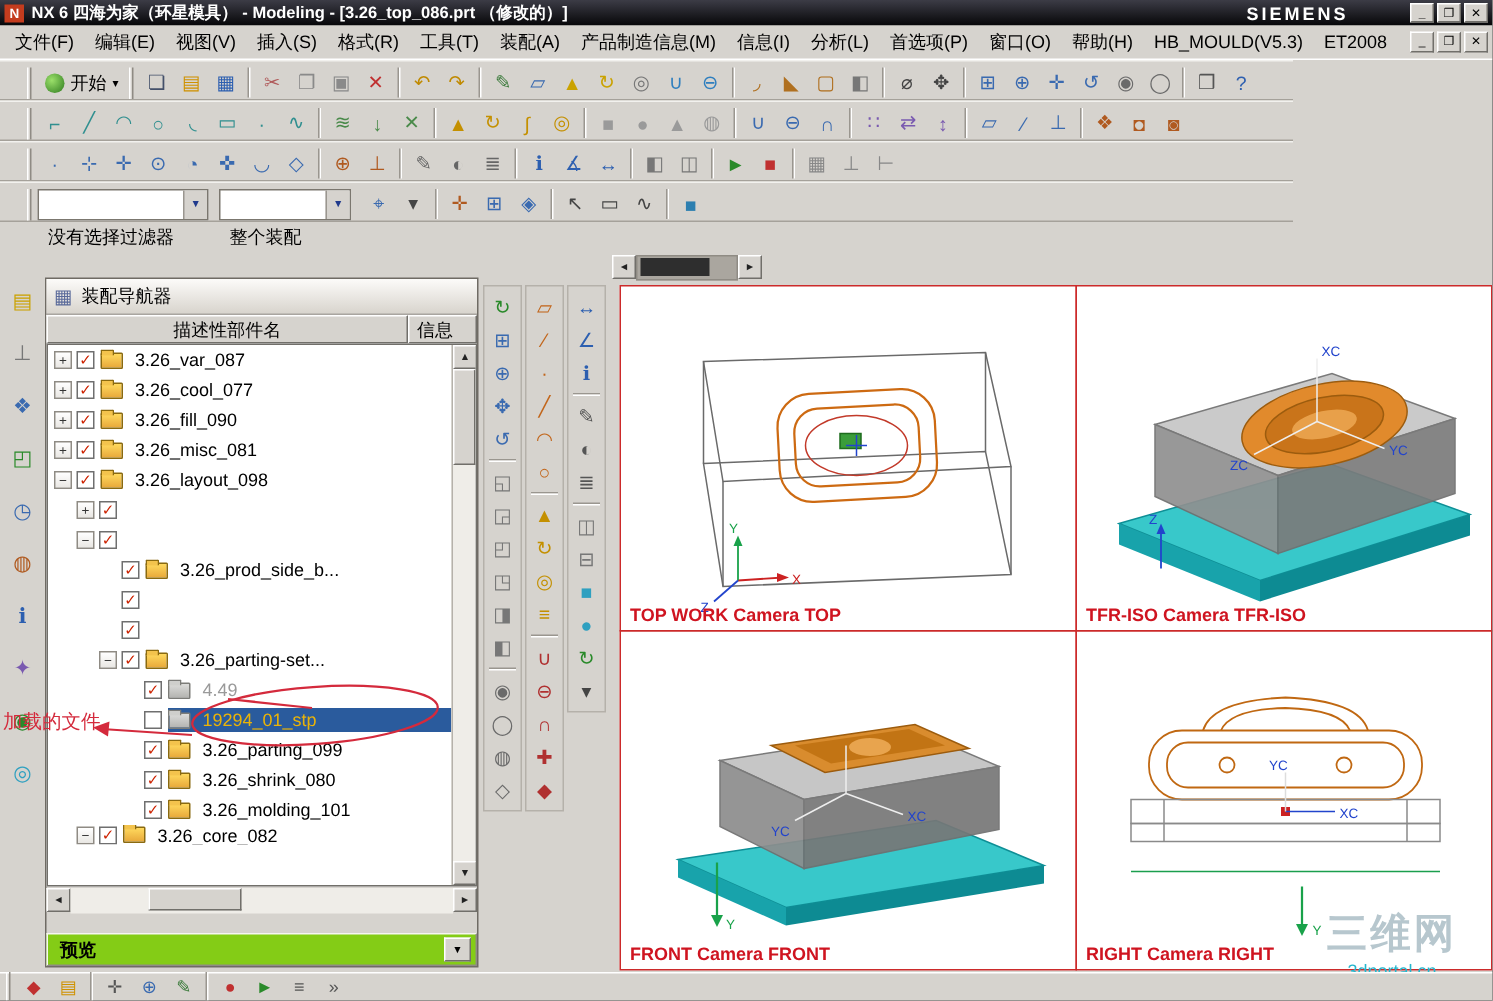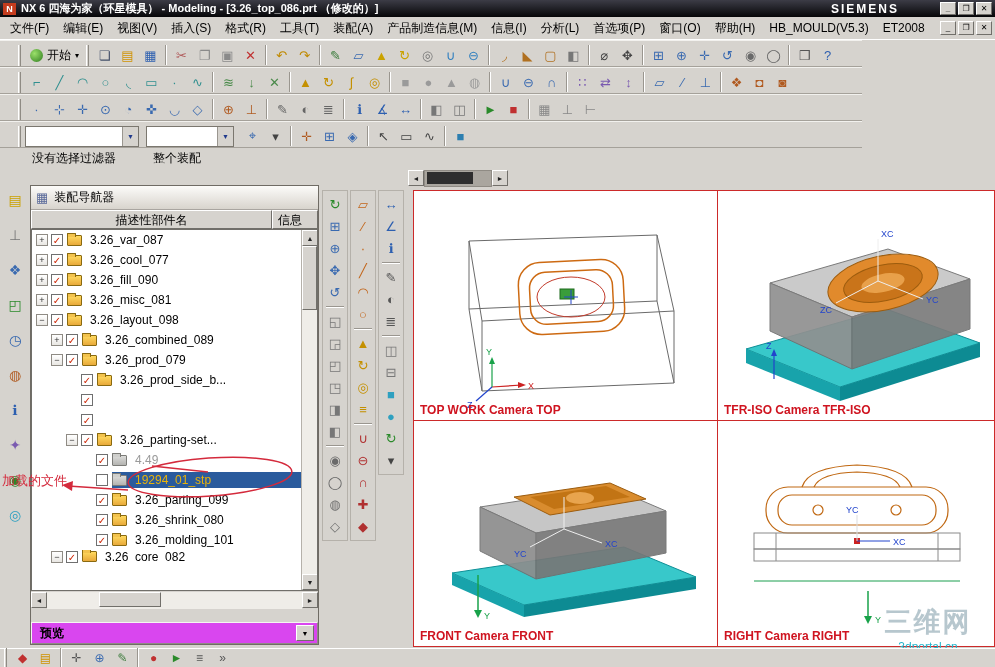--- a/index.html
+++ b/index.html
@@ -74,21 +74,21 @@
   #tree-rows{flex:1;overflow:hidden;}
   .vscroll{width:16px;background:#efede8;display:flex;flex-direction:column;border-left:1px solid #b5b1aa;flex:none;}
   .vthumb{height:64px;background:#d6d3ce;border:1px solid;border-color:#fff #716f6a #716f6a #fff;}
   .vspacer{flex:1;}
   #hscroll{height:17px;display:flex;margin-top:1px;flex:none;}
   #hscroll .track{flex:1;background:#efede8;position:relative;}
   #hscroll .hthumb{position:absolute;left:52px;top:0;width:62px;height:15px;background:#d6d3ce;
     border:1px solid;border-color:#fff #716f6a #716f6a #fff;}
   #nav-gap{height:12px;flex:none;}
   .section-bar{height:22px;display:flex;align-items:center;justify-content:space-between;
-    background:#d946ef;border:1px solid;border-color:#f6f5f2 #8f8b84 #8f8b84 #f6f5f2;
+    background:#84cc16;border:1px solid;border-color:#f6f5f2 #8f8b84 #8f8b84 #f6f5f2;
     margin-top:1px;padding:0 3px 0 8px;flex:none;font-weight:bold;}
   .chev{width:18px;height:16px;background:#d6d3ce;border:1px solid;
     border-color:#fff #716f6a #716f6a #fff;font-size:7px;display:flex;align-items:center;justify-content:center;}
 
   
   .trow{display:flex;align-items:center;height:20px;padding-left:4px;white-space:nowrap;font-size:12px;}
   .trow.clipped{height:13px;overflow:hidden;}
   .ind{display:inline-block;height:1px;flex:none;}
   .expander{width:12px;height:12px;margin-right:3px;font-size:9px;line-height:10px;text-align:center;
     color:#333;flex:none;}
@@ -389,33 +389,25 @@
             <span class="cb">✓</span>
             <span class="rest">
               <span class="fold"></span>
               <span class="tlabel">3.26_layout_098</span>
             </span>
           </div>
           <div class="trow">
             <span class="ind" style="width: 15px;"></span>
             <span class="expander box">+</span>
             <span class="cb">✓</span>
-            <span class="rest">
-              <span class="fold"></span>
-              <span class="tlabel">3.26_combined_089</span>
-            </span>
           </div>
           <div class="trow">
             <span class="ind" style="width: 15px;"></span>
             <span class="expander box">−</span>
             <span class="cb">✓</span>
-            <span class="rest">
-              <span class="fold"></span>
-              <span class="tlabel">3.26_prod_079</span>
-            </span>
           </div>
           <div class="trow">
             <span class="ind" style="width: 30px;"></span>
             <span class="expander"></span>
             <span class="cb">✓</span>
             <span class="rest">
               <span class="fold"></span>
               <span class="tlabel">3.26_prod_side_b...</span>
             </span>
           </div>

